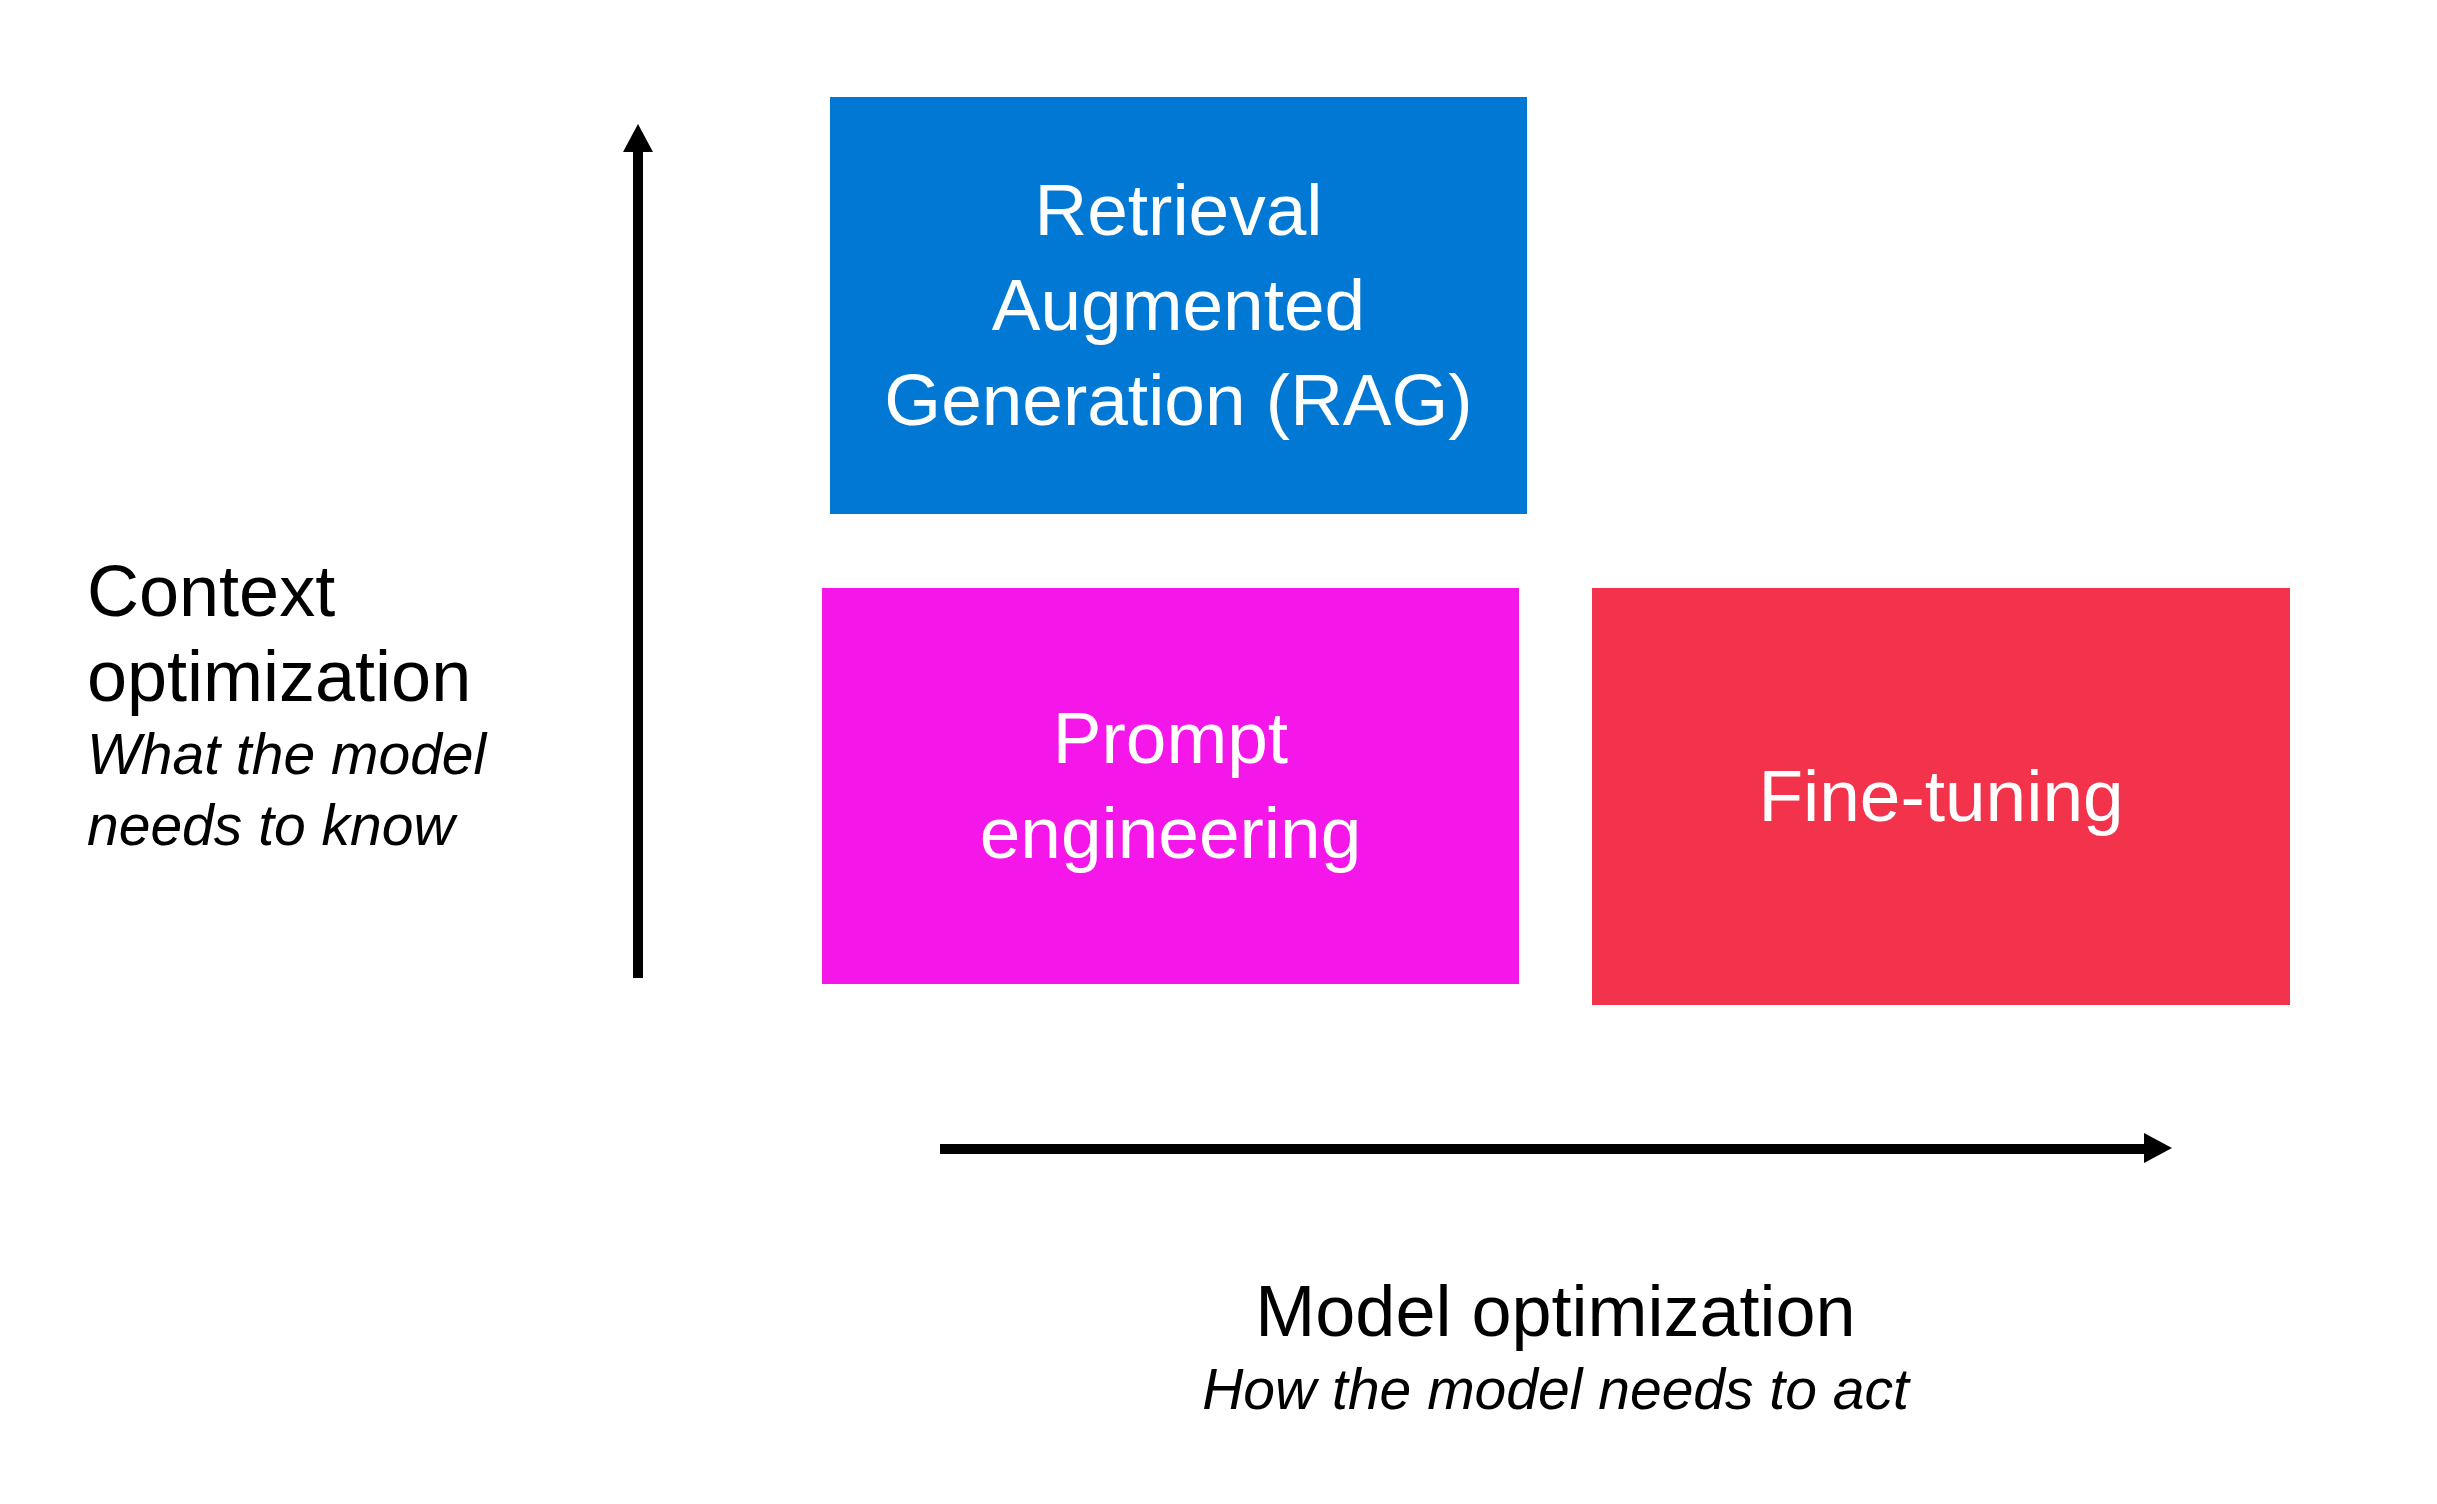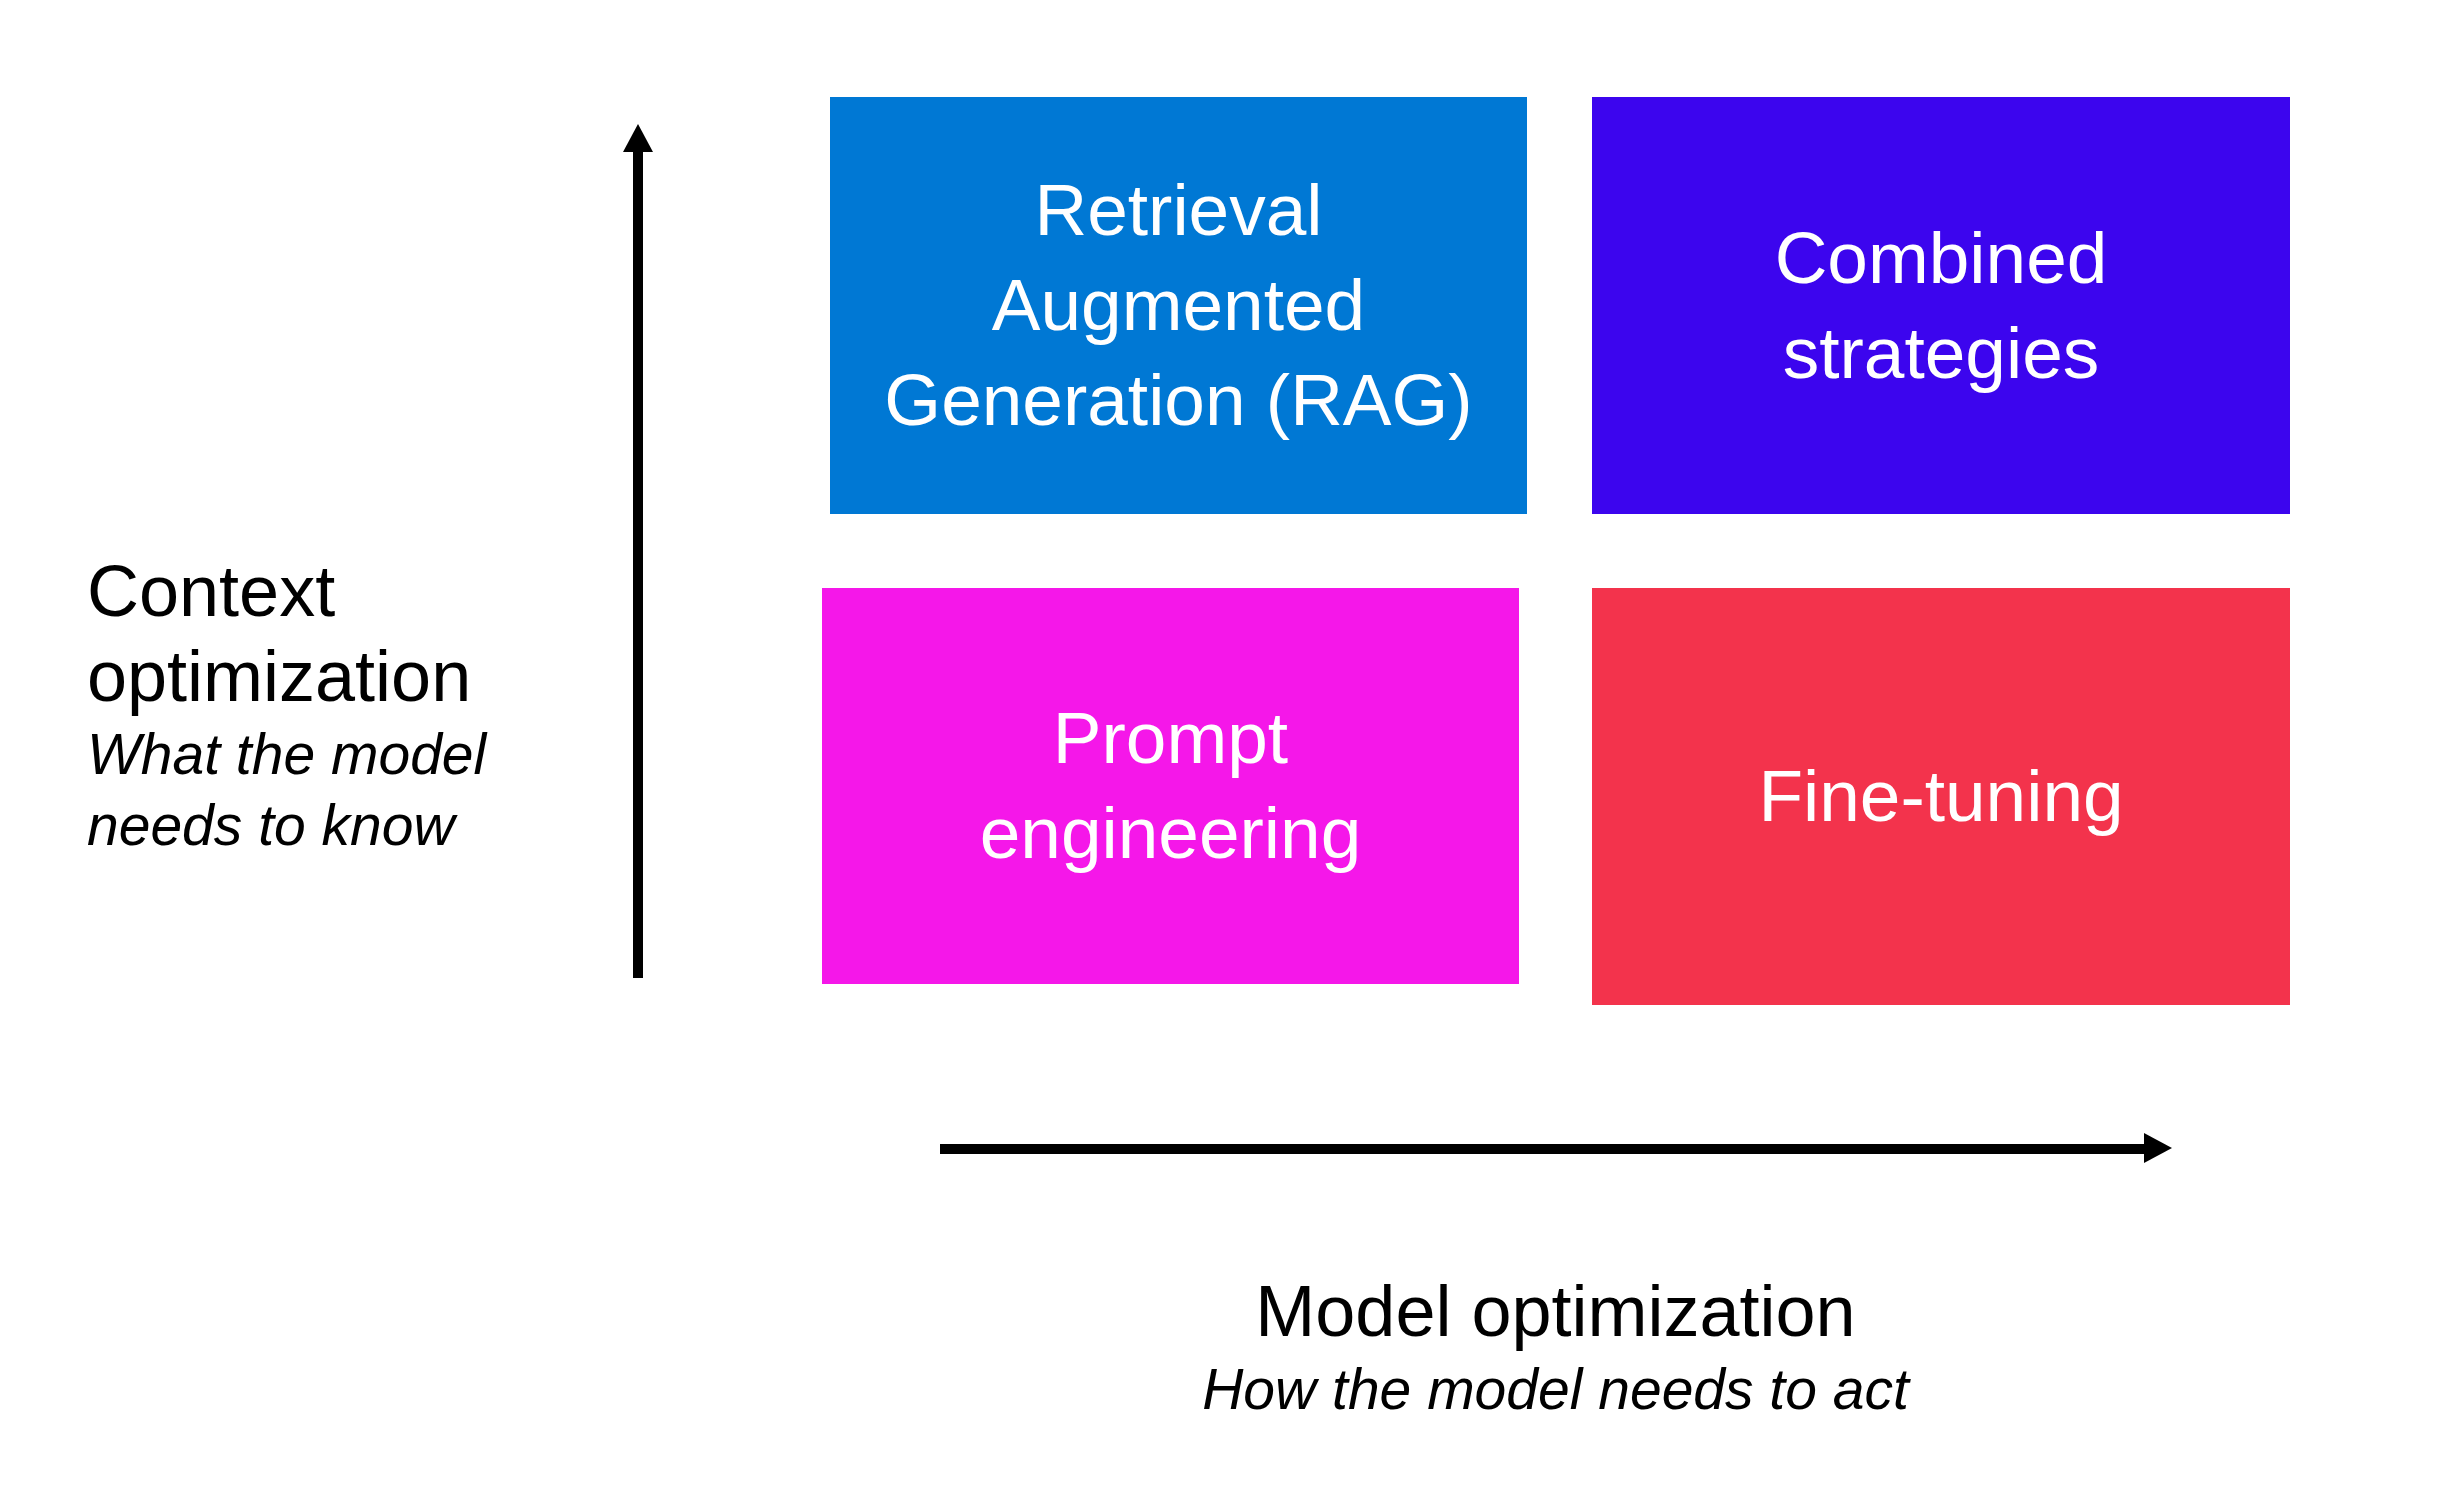--- a/index.html
+++ b/index.html
@@ -102,22 +102,20 @@
     <div class="axis-title">Context
 optimization</div>
     <div class="axis-subtitle">What the model
 needs to know</div>
   </div>
 
   <div class="quadrant q-rag" style="background-color: rgb(0, 120, 212); margin-left: 8px;">Retrieval
 Augmented
 Generation (RAG)</div>
 
-  <div class="quadrant q-combined" style="background-color: rgb(60, 5, 238);">Combined
-strategies</div>
 
   <div class="quadrant q-prompt" style="background-color: rgb(245, 23, 233);">Prompt
 engineering</div>
 
   <div class="quadrant q-finetuning" style="background-color: rgb(243, 51, 76);">Fine-tuning</div>
 
   <div class="h-arrow-shaft"></div>
   <div class="h-arrow-head"></div>
 
   <div class="x-axis-label">

